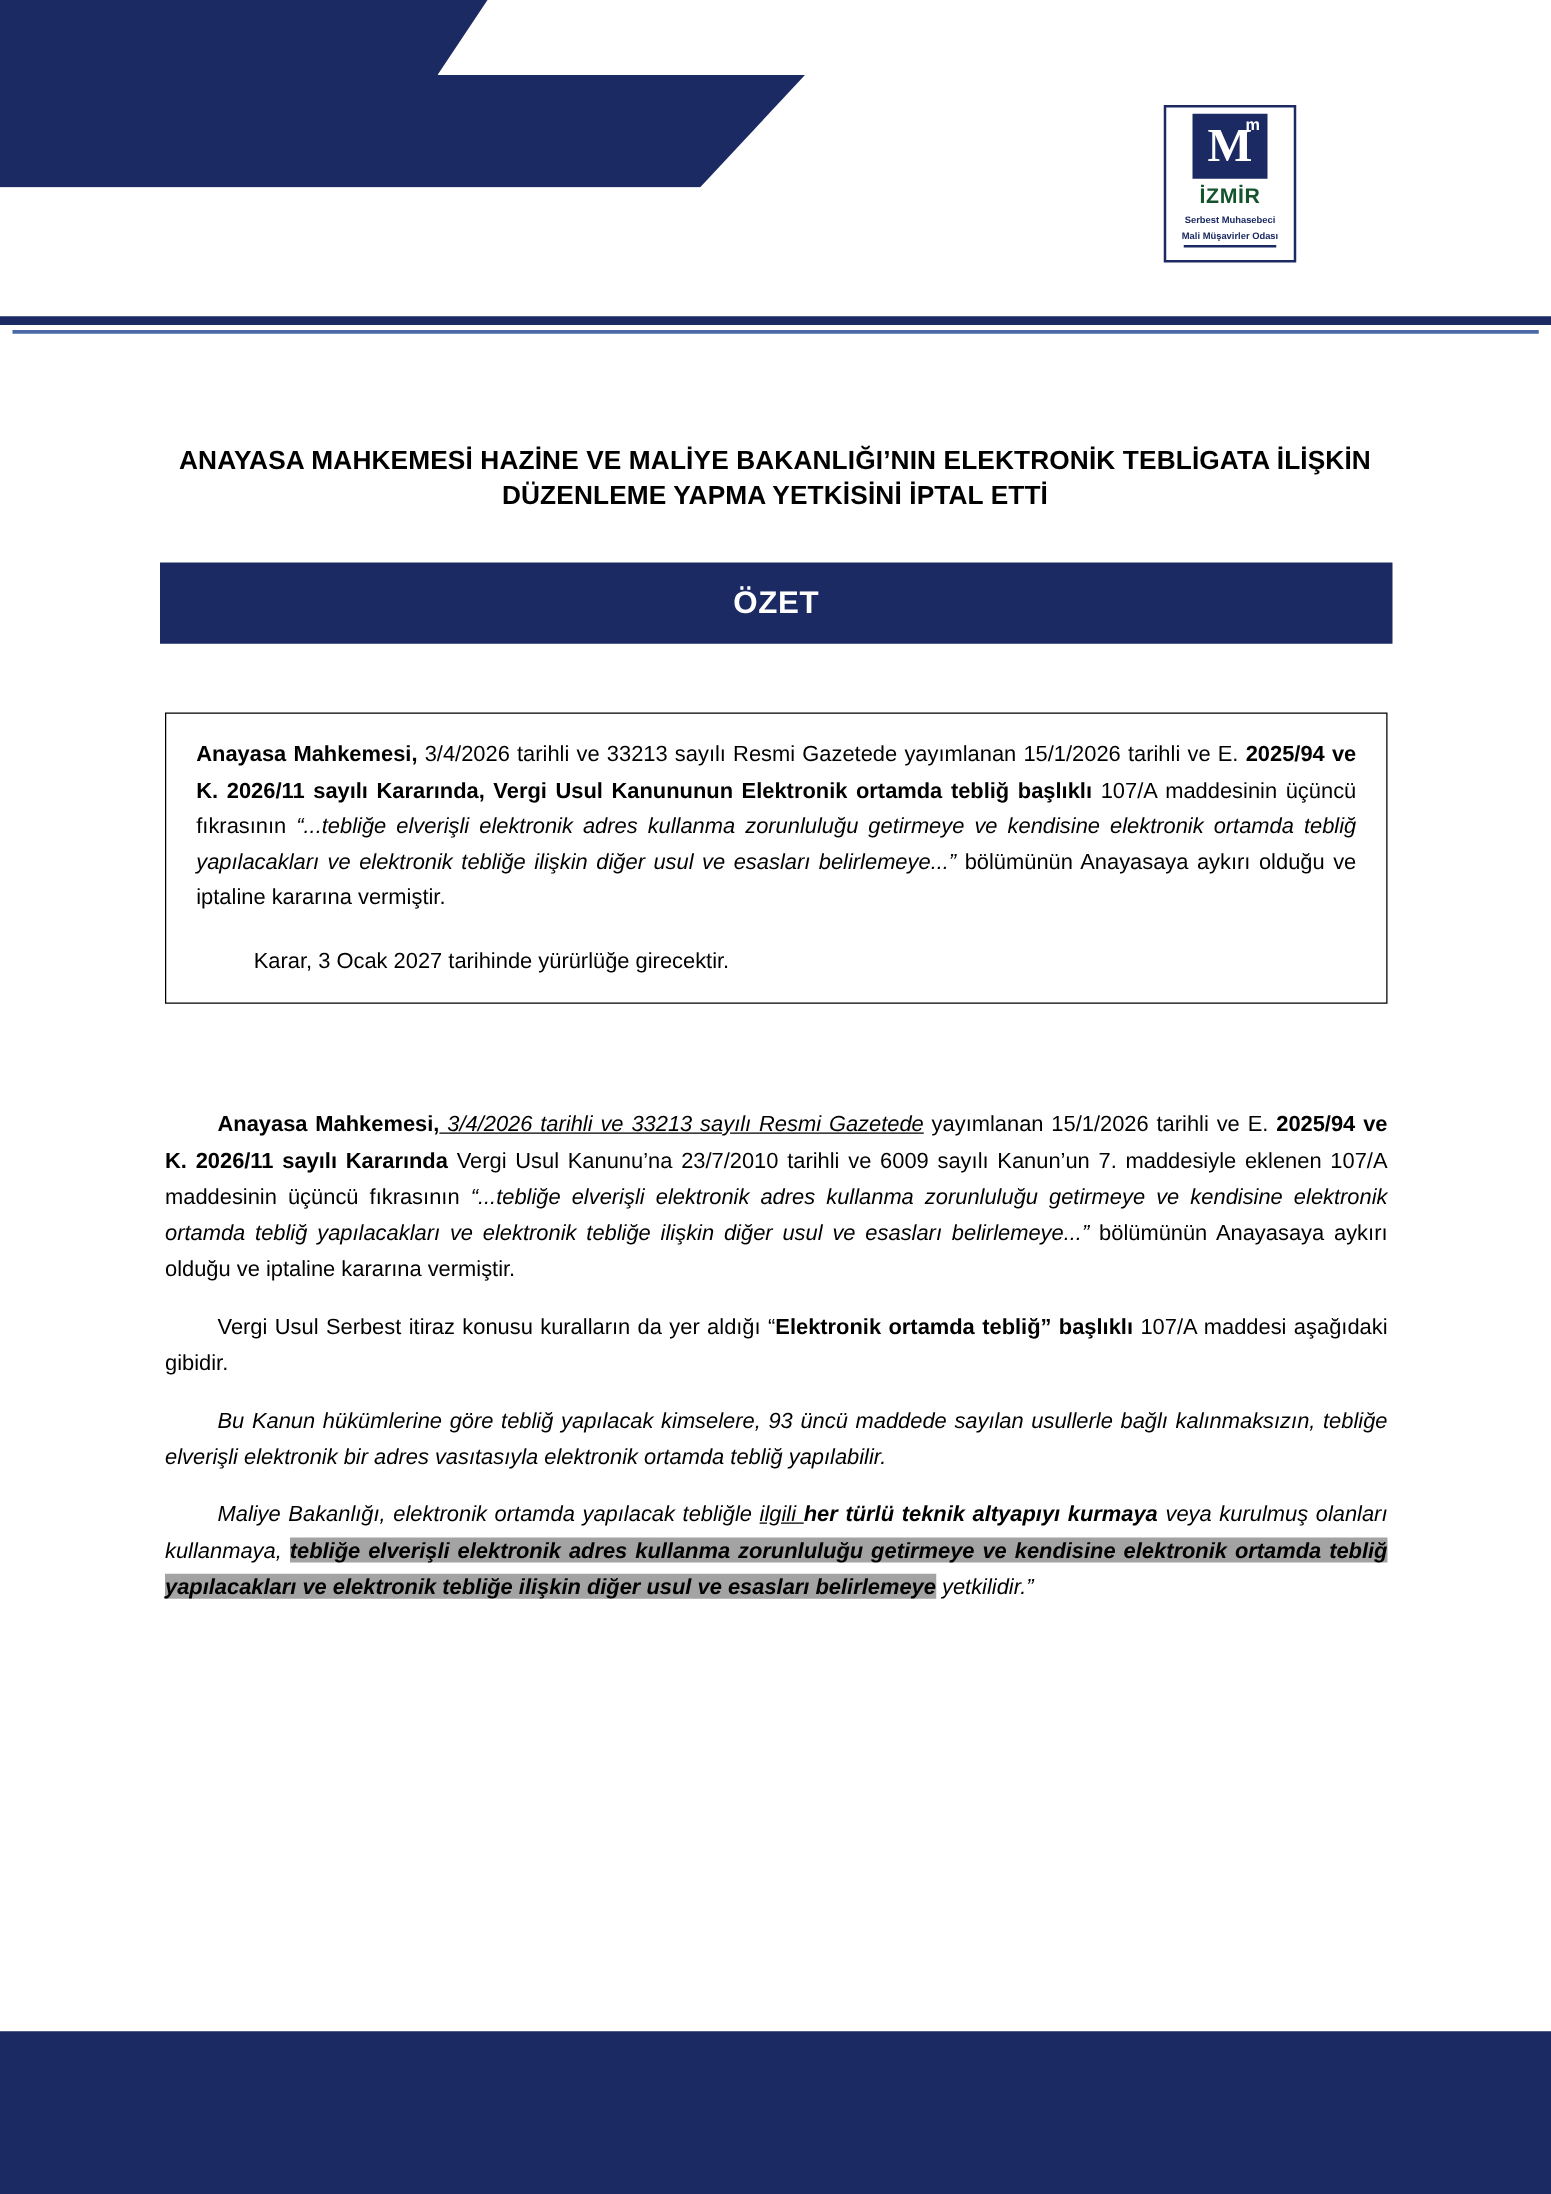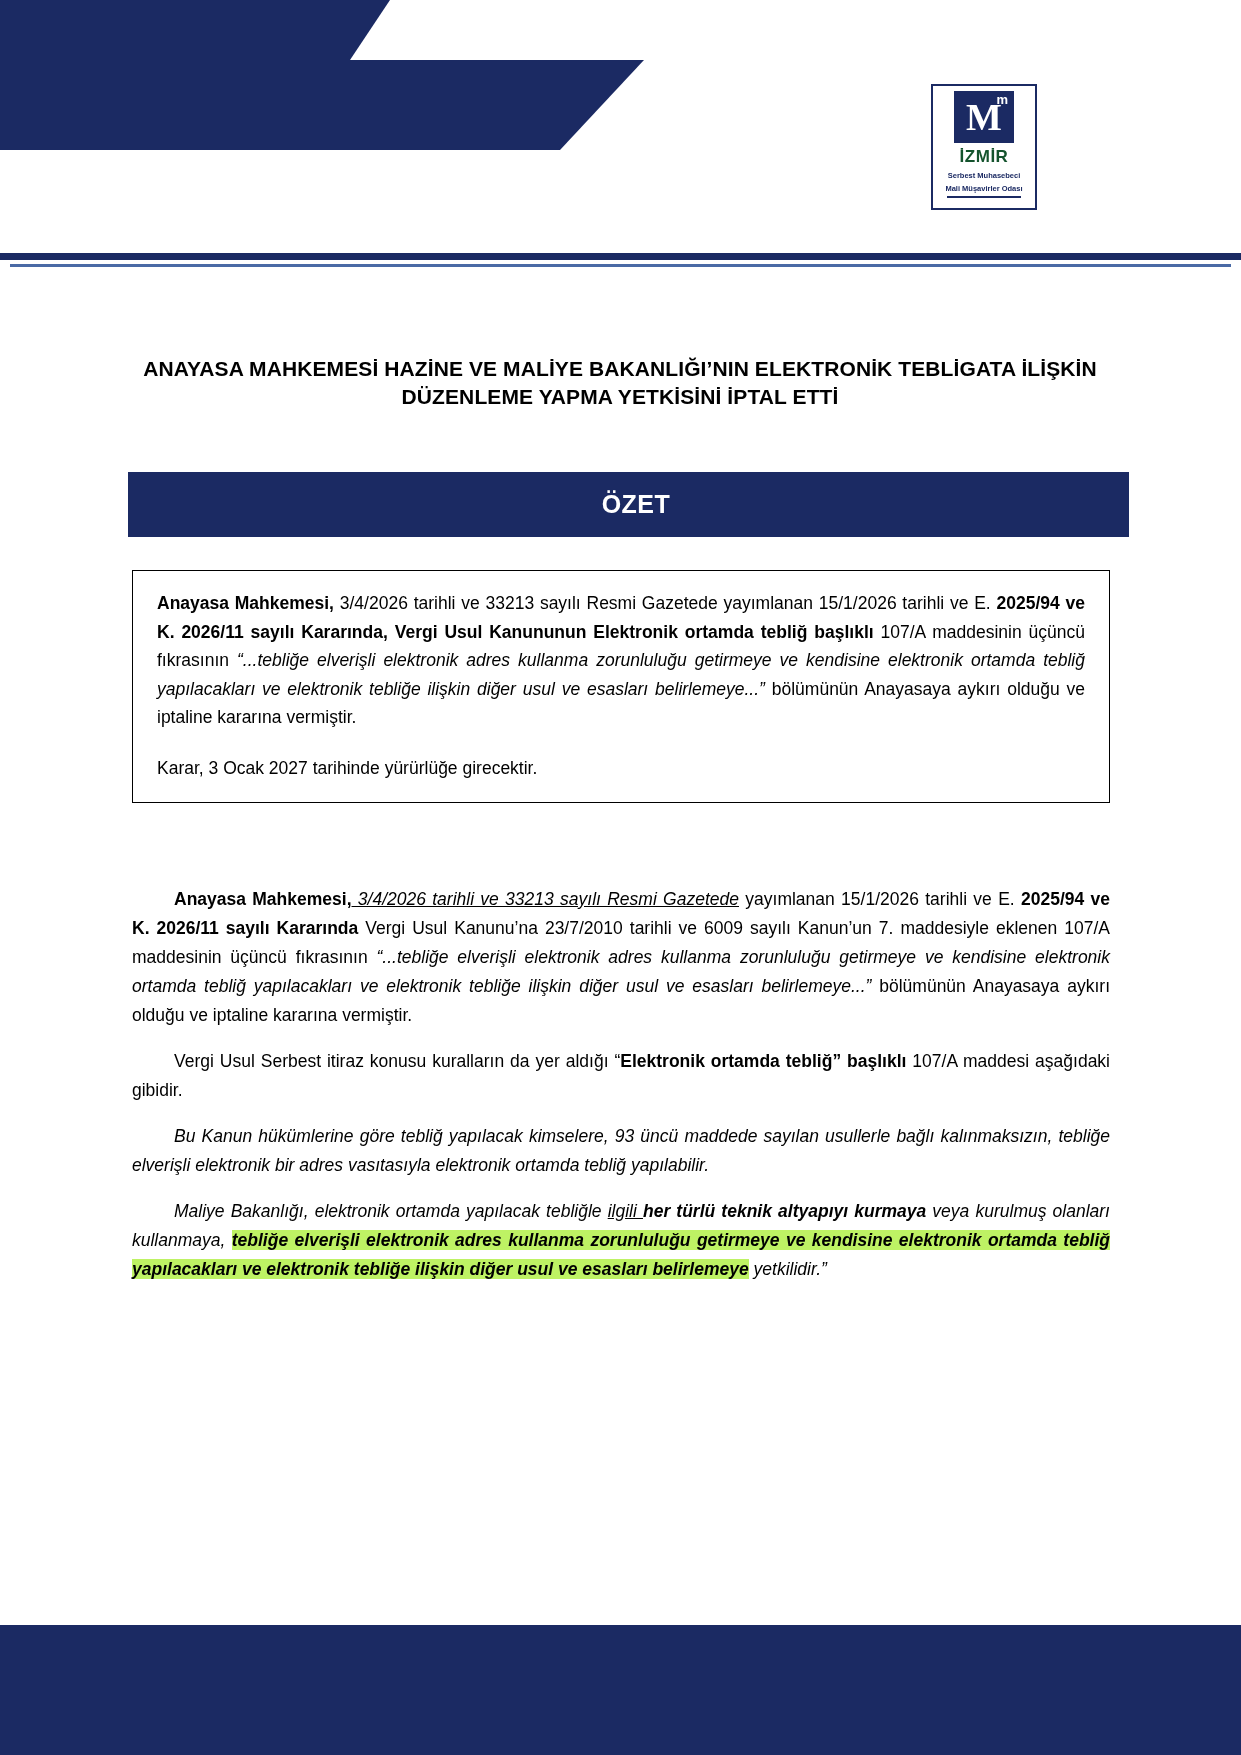--- a/index.html
+++ b/index.html
@@ -109,53 +109,53 @@
     width: 980px;
     text-align: center;
     font-size: 21px;
     font-weight: bold;
     line-height: 28px;
     letter-spacing: 0.1px;
   }
 
   .ozet-bar {
     position: absolute;
-    top: 472px;
+    top: 450px;
     left: 128px;
     width: 986px;
     height: 65px;
     background: #1b2a63;
     color: #ffffff;
     font-size: 25px;
     font-weight: bold;
     letter-spacing: 0.5px;
     display: flex;
     align-items: center;
     justify-content: center;
-    padding-left: 15px;
   }
 
   .summary-box {
     position: absolute;
     top: 570px;
     left: 132px;
     width: 978px;
     border: 1px solid #000000;
     box-sizing: border-box;
     padding: 18px 24px 20px 24px;
   }
   .summary-box p {
     margin: 0;
     font-size: 17.5px;
     line-height: 28.5px;
     text-align: justify;
     text-justify: inter-word;
   }
   .summary-box p.second {
     margin-top: 22px;
+    margin-left: 46px;
   }
 
   .body-text {
     position: absolute;
     top: 885px;
     left: 132px;
     width: 978px;
   }
   .body-text p {
     margin: 0 0 17px 0;
@@ -168,21 +168,21 @@
 
   b, .b { font-weight: bold; }
   i, .i { font-style: italic; }
   .link {
     color: #000000;
     text-decoration: underline;
     font-style: italic;
   }
   .u { text-decoration: underline; }
   .hl {
-    background: #bef264;
+    background: #a3a3a3;
   }
 
   
   .footer-band {
     position: absolute;
     left: 0;
     top: 1625px;
     width: 1241px;
     height: 130px;
     background: #1b2a63;

